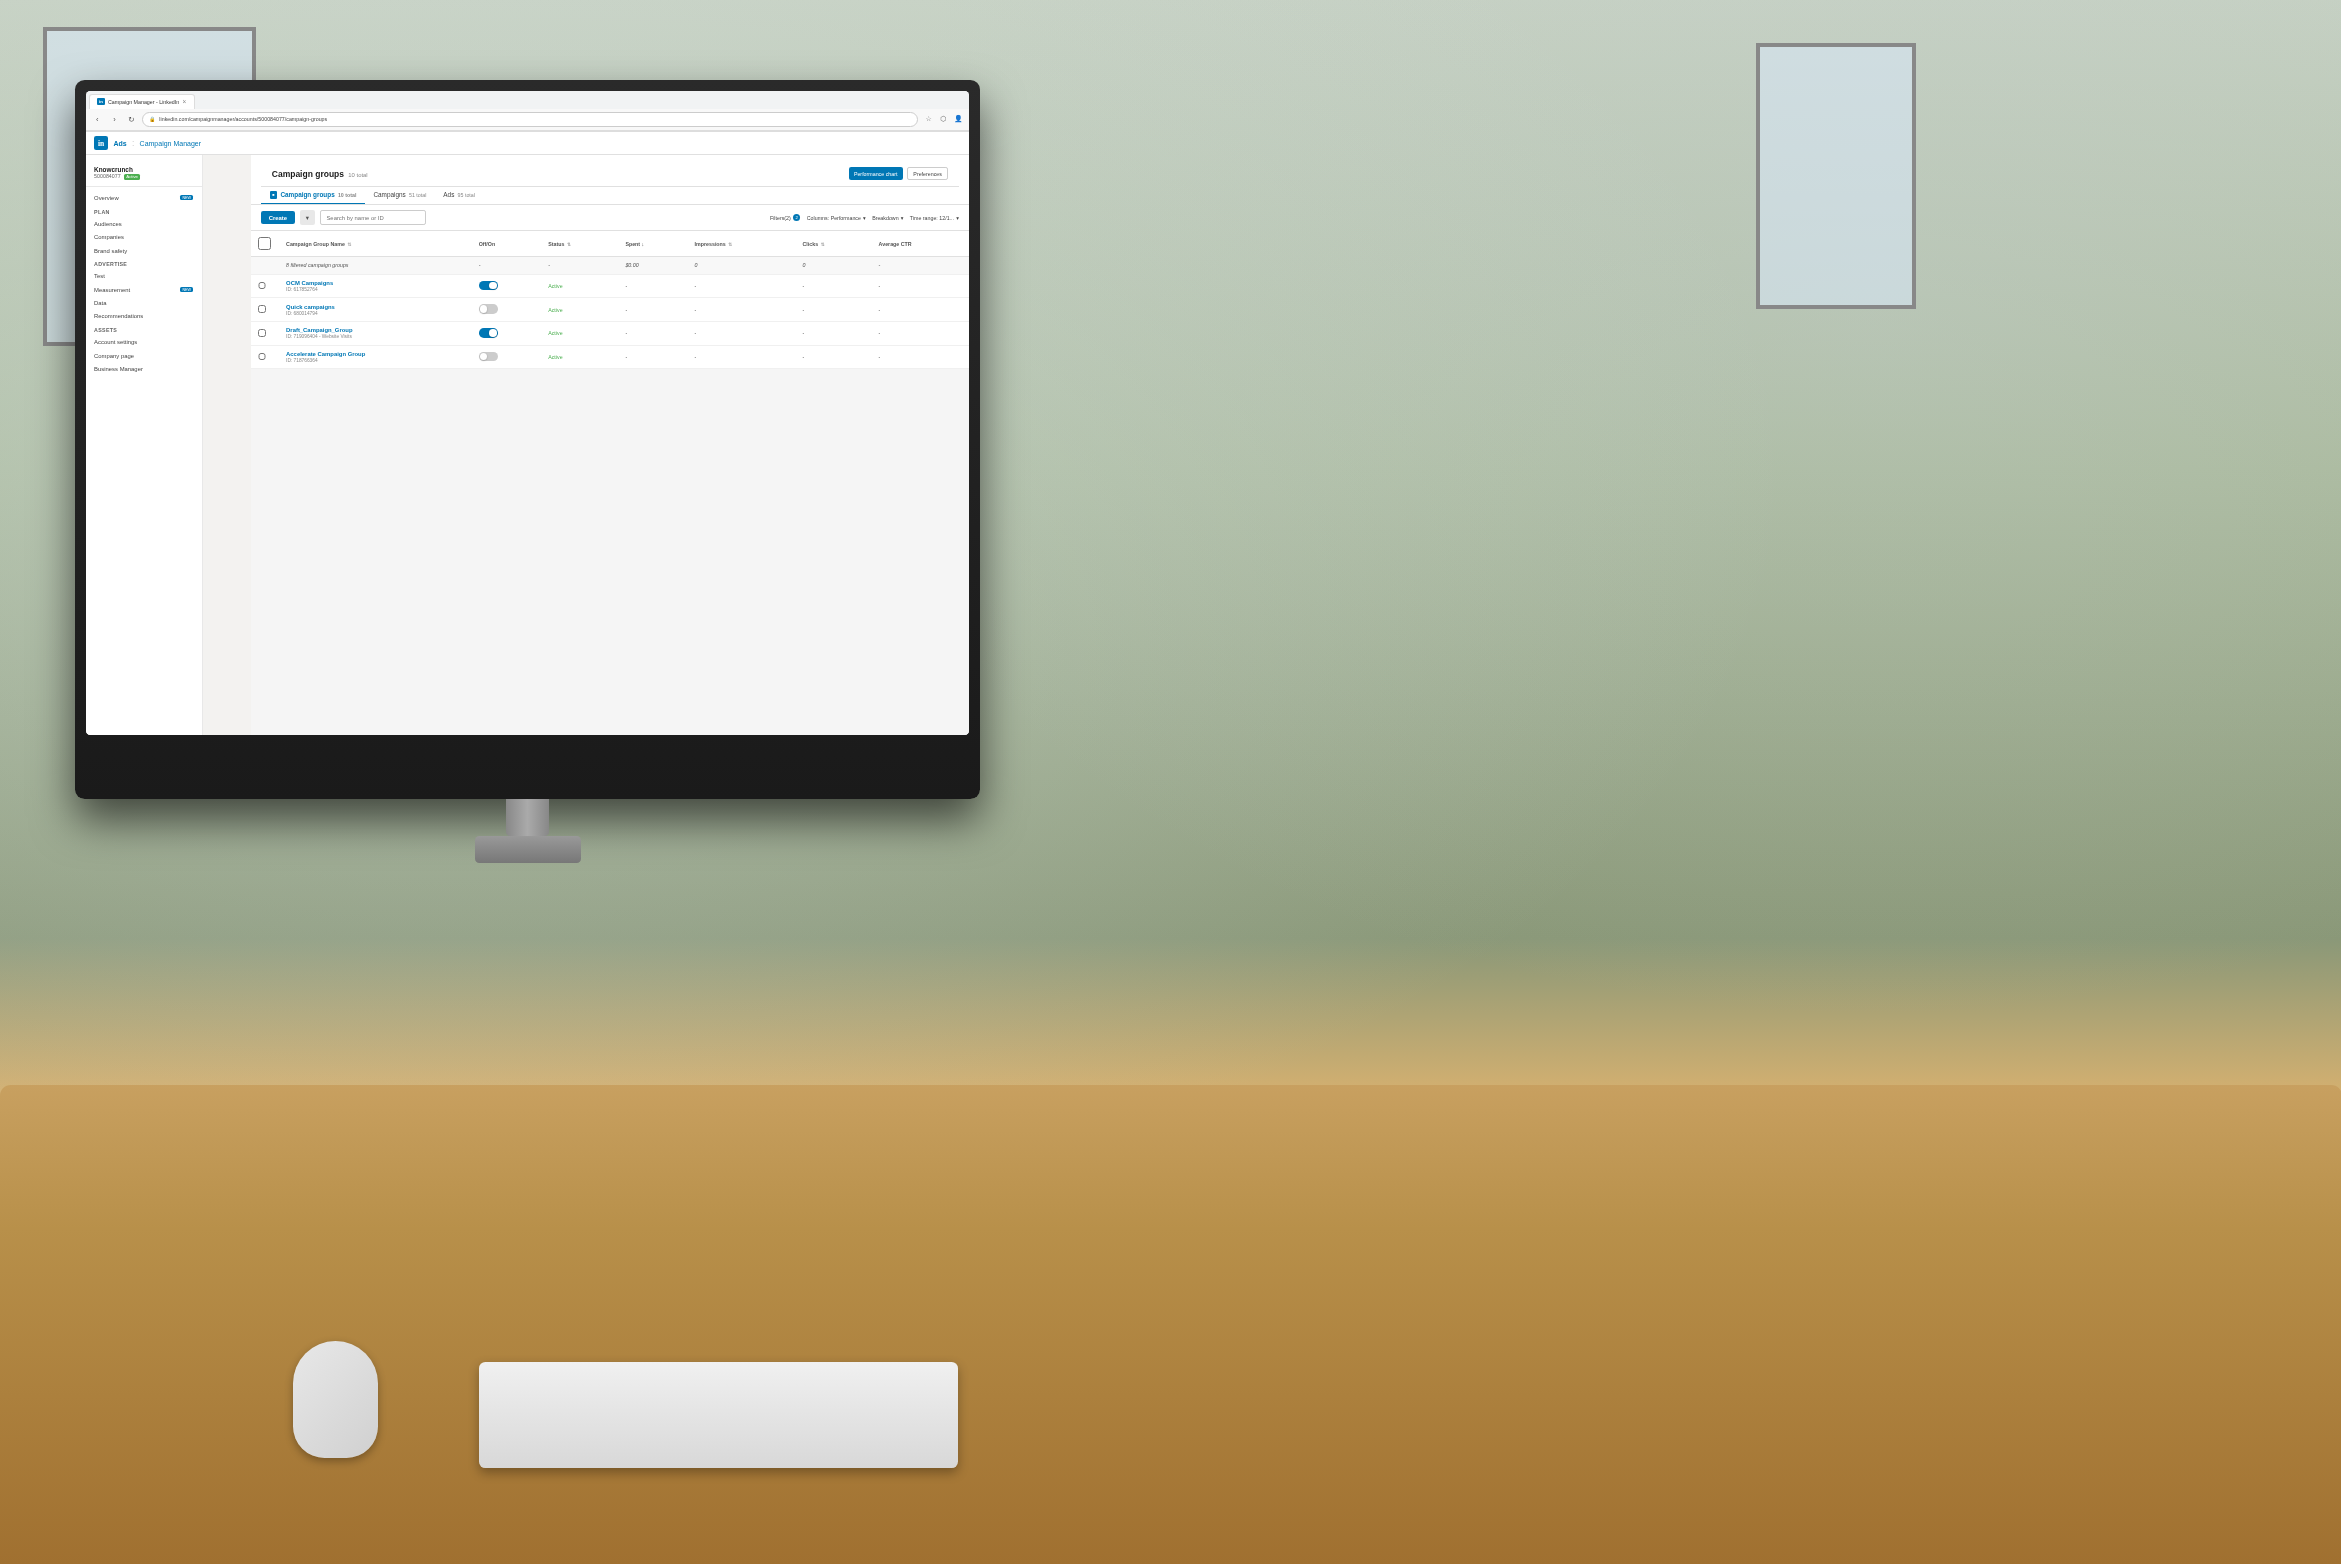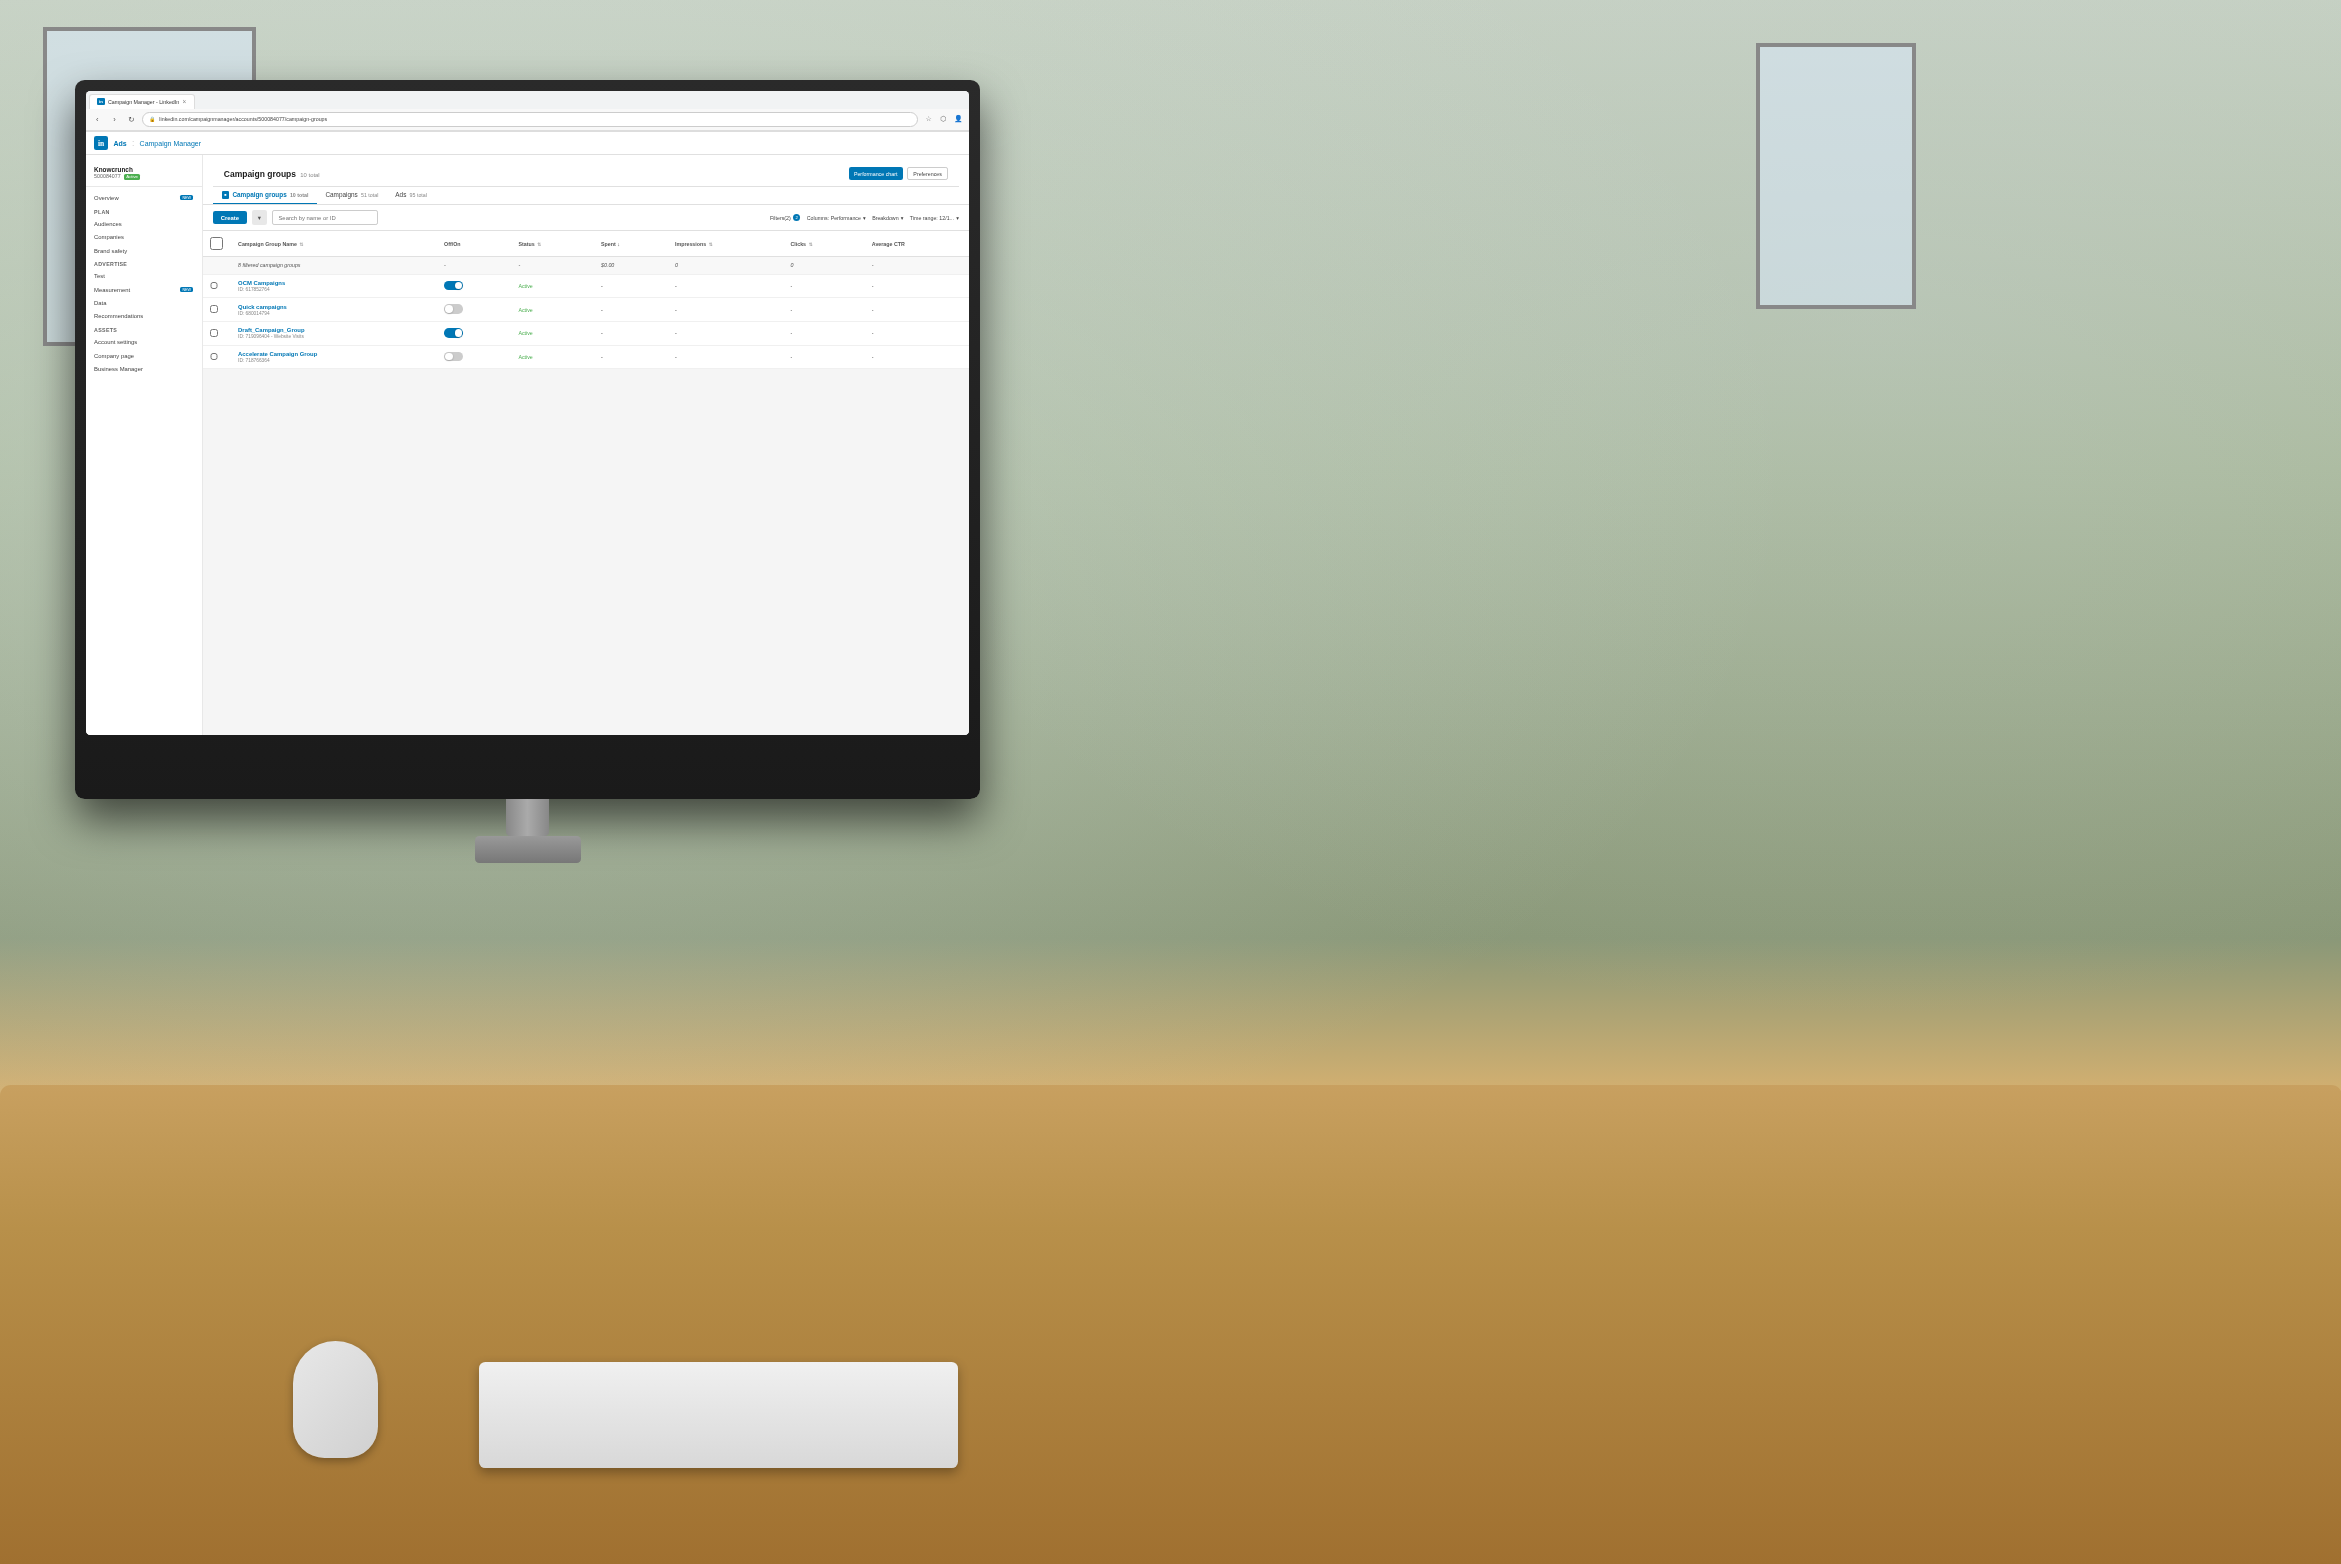--- a/index.html
+++ b/index.html
@@ -188,20 +188,21 @@
       color: #666;
       font-size: 7px;
       cursor: pointer;
     }
 
     
     .app-layout {
       display: flex;
       flex: 1;
       overflow: hidden;
+      gap: 48px;
     }
 
     
     .app-header {
       background: white;
       border-bottom: 0.5px solid #e0e0e0;
       padding: 0 8.5px;
       height: 23.4px;
       display: flex;
       align-items: center;

